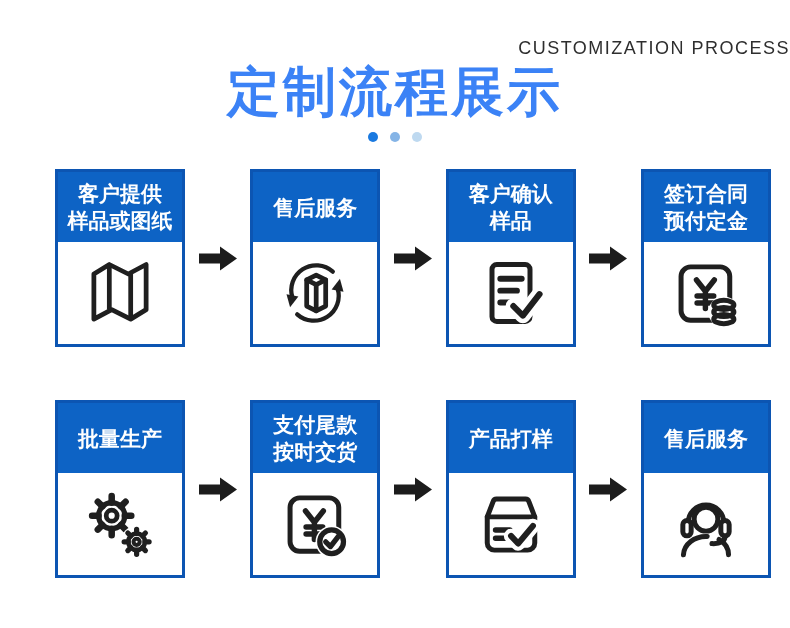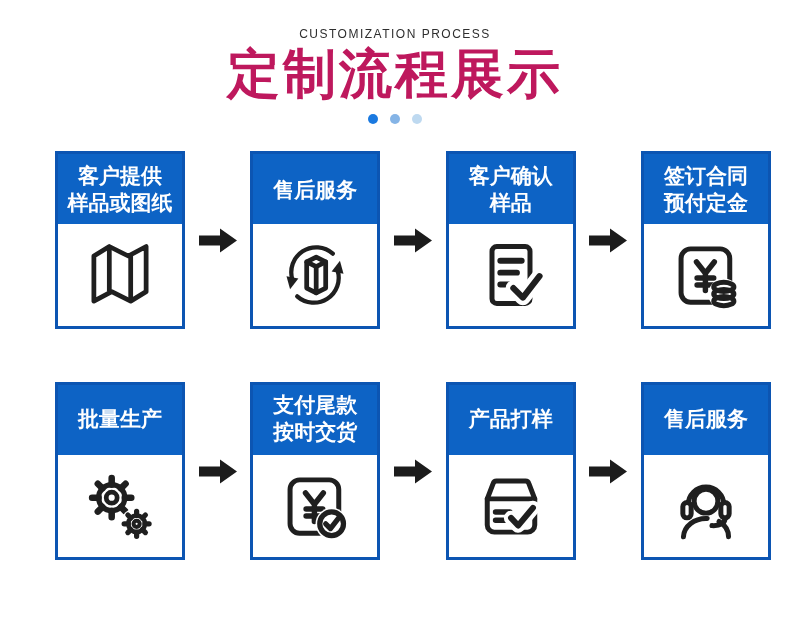--- a/index.html
+++ b/index.html
@@ -6,46 +6,46 @@
   html,body { background:#ffffff; }
   .page {
     position:relative;
     width:790px; height:628px;
     margin:0 auto;
     background:#ffffff;
     font-family:"Liberation Sans", sans-serif;
     overflow:hidden;
   }
   .subtitle {
-    padding-top:27px;
-    text-align:center;
-    font-size:12px;
+    padding-top:38px;
+    text-align:right;
+    font-size:18px;
     letter-spacing:1.5px;
     color:#2e2e2e;
   }
   .title {
     text-align:center;
     font-size:53px;
     line-height:1.12;
     font-weight:900;
     letter-spacing:3px;
-    color:#be185d;
+    color:#3b82f6;
     margin-top:3px;
   }
   .dots { text-align:center; margin-top:11px; line-height:10px; }
   .dot { display:inline-block; width:10px; height:10px; border-radius:50%; margin:0 4px; }
 
   .flow { margin-top:27px;margin-left:36px; }
   .flow-row {
     display:flex;
     align-items:center;
     justify-content:space-between;
     padding:0 19px;
   }
-  .flow-row + .flow-row { margin-top:53px;font-family:Liberation Mono, monospace; }
+  .flow-row + .flow-row { margin-top:53px; }
 
   .step-card {
     width:130px; height:178px;
     border:3px solid #0c55b2;
     background:#ffffff;
     display:flex; flex-direction:column;
     flex:0 0 auto;
   }
   .card-header {
     height:70px;

